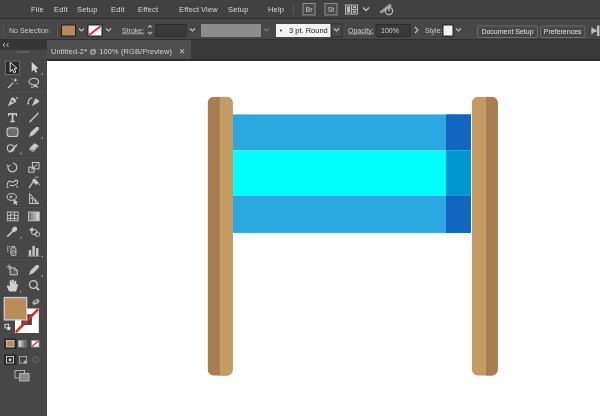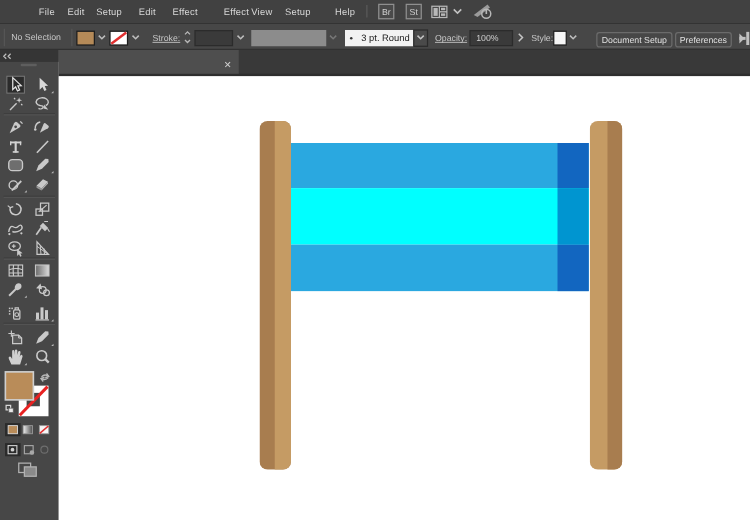--- a/index.html
+++ b/index.html
@@ -103,20 +103,21 @@
       <text x="502.7" y="15.2" font-size="7" fill="#e0e0e0" text-anchor="middle" font-family="Liberation Sans">Preferences</text>
 
       <rect x="537" y="6.5" width="2.4" height="10.5" fill="#c0c0c0"></rect>
       <path d="M535.5 11.7 L531.5 7.7 L531.5 15.7 Z" fill="#c0c0c0"></path>
       <rect x="531.5" y="10.5" width="5" height="2.4" fill="#c0c0c0"></rect>
     </svg>
   </div>
 
   <div id="tabbar">
     <div id="tab">
+      <span id="tabtext">Untitled-2* @ 100% (RGB/Preview)</span>
       <span id="tabx">✕</span>
     </div>
   </div>
 
   <div id="toolbar">
     <svg width="47" height="376" viewBox="0 0 47 376" style="position:absolute;left:0;top:0;">
       <rect x="0" y="0" width="47" height="9.5" fill="#353535"></rect>
       <path d="M5 3 L3 5 L5 7 M8.5 3 L6.5 5 L8.5 7" stroke="#bdbdbd" stroke-width="1" fill="none"></path>
       <rect x="16.5" y="11" width="13" height="2" rx="1" fill="#5e5e5e"></rect>
       <defs>

